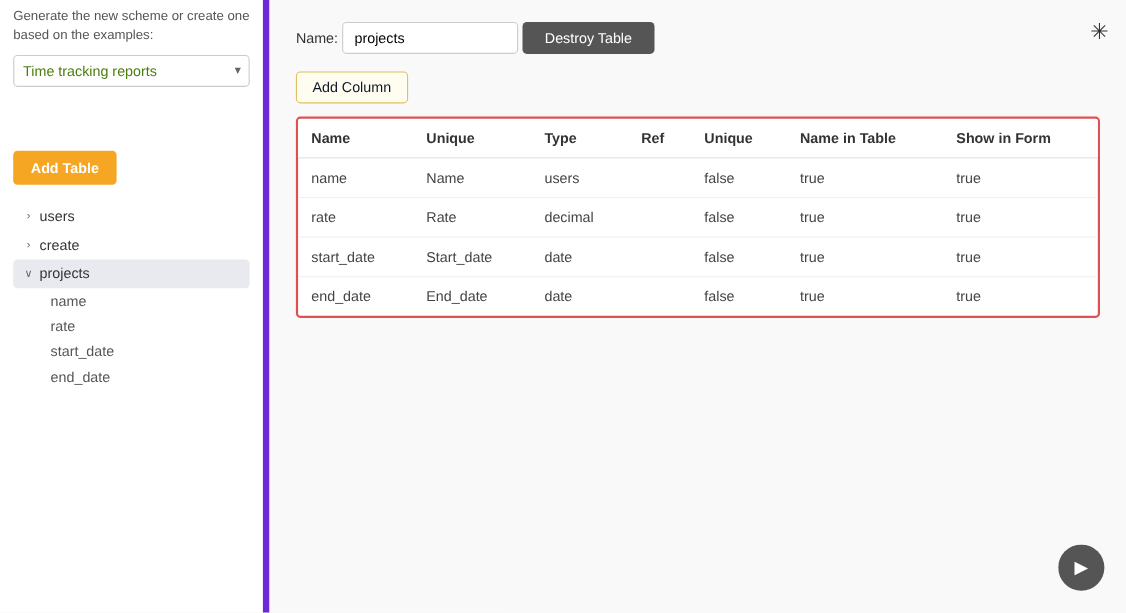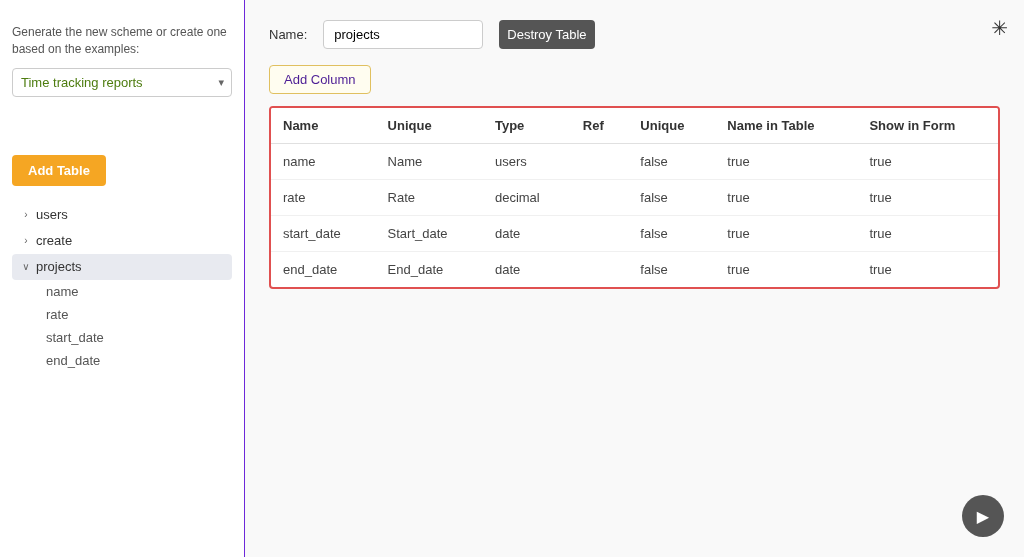--- a/index.html
+++ b/index.html
@@ -12,25 +12,25 @@
       height: 557px;
       overflow: hidden;
       display: flex;
     }
 
     
     .sidebar {
       width: 245px;
       min-width: 245px;
       background: #fff;
-      border-right: 1px solid #6d28d9;
+      border-right: 6px solid #6d28d9;
       height: 557px;
       display: flex;
       flex-direction: column;
-      padding: 24px 12px;
+      padding: 6px 12px;
     }
     .sidebar-hint {
       font-size: 12px;
       color: #555;
       line-height: 1.4;
       margin-bottom: 10px;
     }
     .sidebar-select-wrapper {
       position: relative;
       margin-bottom: 14px;
@@ -112,51 +112,51 @@
     .page-title {
       font-size: 18px;
       font-weight: 700;
       color: #222;
       margin-bottom: 18px;
     }
 
     .form-row {
       display: flex;
       align-items: center;
-      gap: 16px;
+      gap: 4px;
       margin-bottom: 16px;
     }
     .form-label {
       font-size: 13px;
       font-weight: 500;
       color: #333;
     }
     .form-input {
       border: 1px solid #ccc;
       border-radius: 4px;
       padding: 6px 10px;
       font-size: 13px;
       width: 160px;
       background: #fff;
     }
     .destroy-btn {
       background: #555;
       color: #fff;
       border: none;
       border-radius: 4px;
-      padding: 7px 8px;
+      padding: 7px 20px;
       font-size: 13px;
       cursor: pointer;
       font-weight: 500;
     }
 
     .add-column-btn {
       border: 1px solid #e0c060;
       background: #fffdf0;
-      color: #4c1d95;
+      color: #0f172a;
       border-radius: 4px;
       padding: 6px 14px;
       font-size: 13px;
       cursor: pointer;
       margin-bottom: 12px;
       display: inline-block;
     }
 
     
     .table-wrapper {

